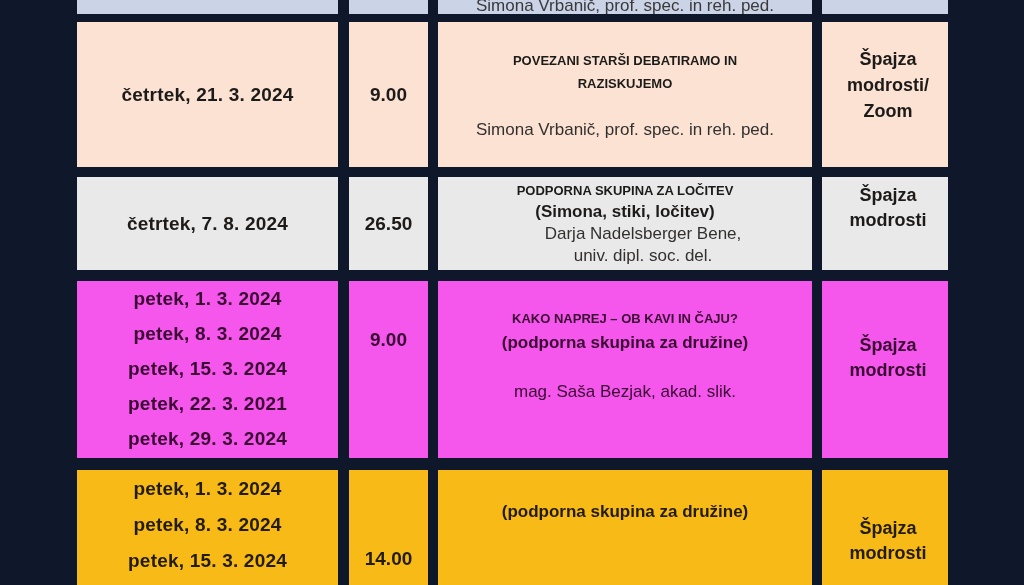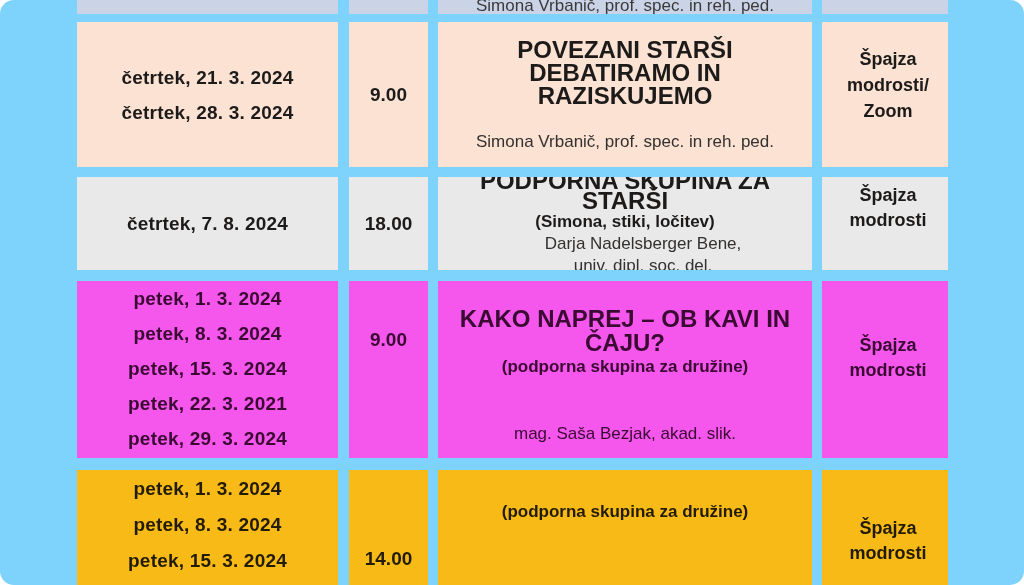--- a/index.html
+++ b/index.html
@@ -1,17 +1,17 @@
 <!DOCTYPE html>
 <html><head>
 <meta charset="utf-8">
 <style>
   html,body{margin:0;padding:0;}
   body{background:#ffffff;font-family:"Liberation Sans", sans-serif;}
-  #page{position:relative;width:1024px;height:585px;background:#7dd3fc;overflow:hidden;border-radius:14px;}
+  #page{position:relative;width:1024px;height:585px;background:#0f172a;overflow:hidden;}
 
   .row{position:absolute;left:77px;width:871px;}
   .cell{position:absolute;top:0;height:100%;box-sizing:border-box;
         display:flex;flex-direction:column;align-items:center;text-align:center;overflow:hidden;}
   .c-date{left:0;width:261px;}
   .c-time{left:272px;width:79px;}
   .c-desc{left:361px;width:374px;}
   .c-loc{left:745px;width:126px;padding-left:6px;}
 
   
@@ -24,21 +24,21 @@
   
   .r0{top:0;height:14px;}
   .r1{top:22px;height:145px;}
   .r2{top:177px;height:93px;}
   .r3{top:281px;height:177px;}
   .r4{top:470px;height:140px;}
 
   
   .date-line{font-weight:bold;font-size:19px;letter-spacing:.2px;color:#1d1b1a;}
   .time{font-weight:bold;font-size:19px;color:#1d1b1a;}
-  .title{font-weight:bold;font-size:24px;line-height:23px;white-space:pre-line;color:#1d1b1a;}
+  .title{font-weight:bold;font-size:13px;line-height:23px;white-space:pre-line;color:#1d1b1a;}
   .subtitle{font-weight:bold;font-size:17px;line-height:24px;color:#1d1b1a;}
   .presenter{font-weight:normal;font-size:17px;line-height:21px;white-space:pre-line;color:#33312f;}
   .loc{font-weight:bold;font-size:18px;line-height:26px;white-space:pre-line;color:#1d1b1a;}
 
   
   .r0 .c-desc{justify-content:flex-start;}
   .r0 .presenter{margin-top:-5px;color:#3a3a3a;}
 
   
   .r1 .c-date{justify-content:center;}
@@ -58,21 +58,21 @@
 
   
   .r3 .date-line,.r3 .time,.r3 .title,.r3 .subtitle,.r3 .loc{color:#3a0a33;}
   .r3 .presenter{color:#3a0a33;}
   .r3 .c-date{justify-content:flex-start;}
   .r3 .date-line{line-height:35px;}
   .r3 .c-time{justify-content:flex-start;padding-top:48px;}
   .r3 .c-desc{justify-content:flex-start;padding-top:26px;}
   .r3 .title{line-height:24px;}
   .r3 .subtitle{line-height:24px;}
-  .r3 .presenter{margin-top:44px;}
+  .r3 .presenter{margin-top:26px;}
   .r3 .c-loc{justify-content:flex-start;padding-top:52px;}
   .r3 .loc{line-height:25px;}
 
   
   .r4 .date-line,.r4 .time,.r4 .title,.r4 .subtitle,.r4 .loc{color:#231c05;}
   .r4 .c-date{justify-content:flex-start;padding-top:1px;}
   .r4 .date-line{line-height:36px;}
   .r4 .c-time{justify-content:flex-start;padding-top:78px;}
   .r4 .c-desc{justify-content:flex-start;padding-top:30px;}
   .r4 .title{line-height:24px;}
@@ -90,21 +90,20 @@
     <div class="cell c-time"></div>
     <div class="cell c-desc">
       <div class="presenter">Simona Vrbanič, prof. spec. in reh. ped.</div>
     </div>
     <div class="cell c-loc"></div>
   </div>
 
   <div class="row r1">
     <div class="cell c-date">
       <div class="date-line">četrtek, 21. 3. 2024</div>
-      <div class="date-line">četrtek, 28. 3. 2024</div>
     </div>
     <div class="cell c-time">
       <div class="time">9.00</div>
     </div>
     <div class="cell c-desc">
       <div class="title">POVEZANI STARŠI DEBATIRAMO IN
 RAZISKUJEMO</div>
       <div class="presenter">Simona Vrbanič, prof. spec. in reh. ped.</div>
     </div>
     <div class="cell c-loc">
@@ -112,24 +111,24 @@
 modrosti/
 Zoom</div>
     </div>
   </div>
 
   <div class="row r2">
     <div class="cell c-date">
       <div class="date-line">četrtek, 7. 8. 2024</div>
     </div>
     <div class="cell c-time">
-      <div class="time">18.00</div>
+      <div class="time">26.50</div>
     </div>
     <div class="cell c-desc">
-      <div class="title">PODPORNA SKUPINA ZA STARŠI</div>
+      <div class="title">PODPORNA SKUPINA ZA LOČITEV</div>
       <div class="subtitle">(Simona, stiki, ločitev)</div>
       <div class="presenter">Darja Nadelsberger Bene,
 univ. dipl. soc. del.</div>
     </div>
     <div class="cell c-loc">
       <div class="loc">Špajza
 modrosti</div>
     </div>
   </div>
 

